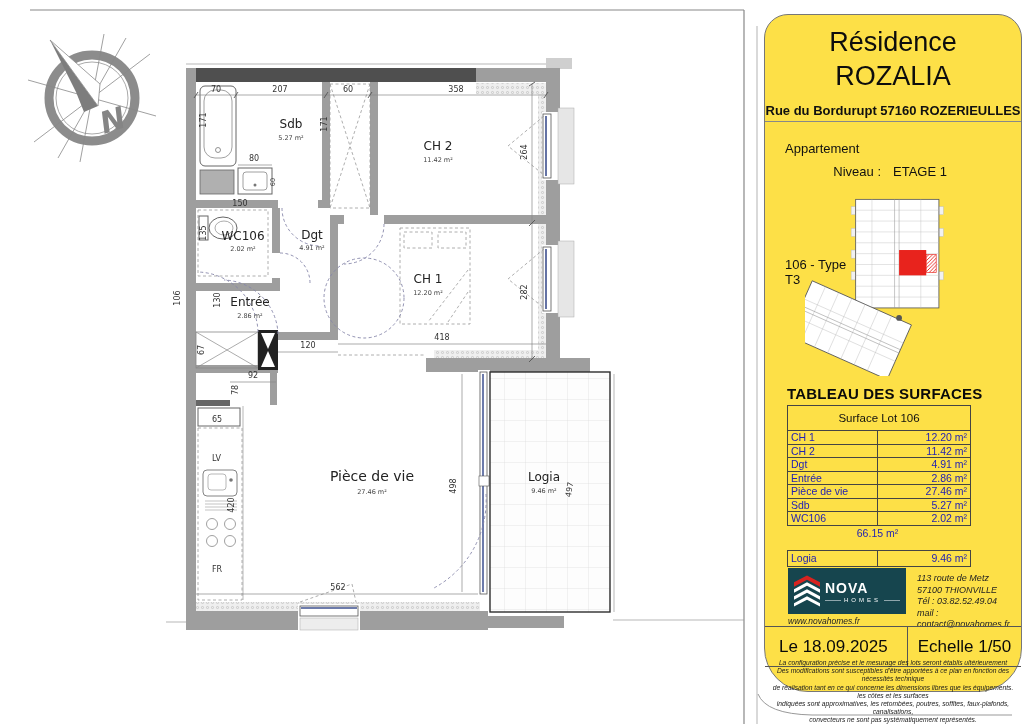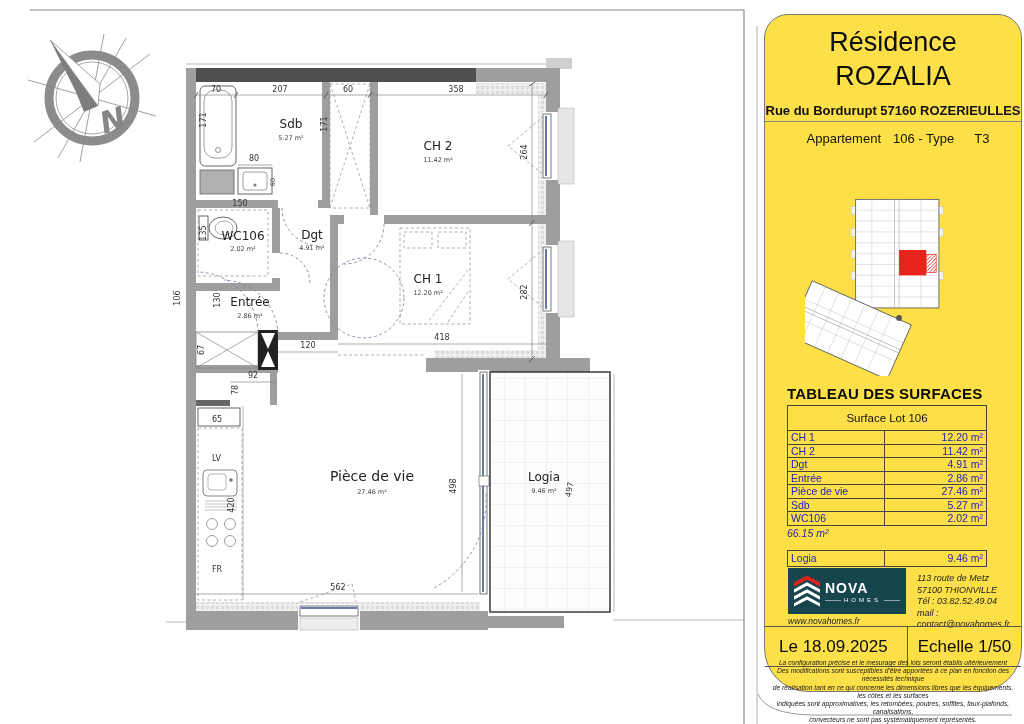--- a/index.html
+++ b/index.html
@@ -22,26 +22,26 @@
   .panel{position:absolute;left:764px;top:14px;width:256px;height:676px;
          border:1.6px solid #777;border-radius:24px 24px 44px 44px;background:#fde047;}
   .t1,.t2{position:absolute;width:100%;text-align:center;font-size:27px;font-weight:500;color:#0d0d0d;}
   .addr{position:absolute;top:88px;width:100%;text-align:center;font-size:13px;font-weight:700;}
   .hdiv{position:absolute;top:106px;left:0;width:100%;border-top:1px solid #888;}
   .aptrow{position:absolute;left:0;width:100%;display:flex;font-size:13px;color:#111;align-items:baseline;}
   .aptrow .lab{flex:0 0 116px;text-align:right;}
   .aptrow .val{margin-left:12px;}
   .aptrow .typ{margin-left:20px;}
   .stitle{position:absolute;left:22px;top:370px;font-size:15px;font-weight:700;color:#0a0a0a;letter-spacing:.2px;}
-  .stable{position:absolute;left:22px;top:390px;width:200px;font-size:10.5px;color:#2222b2;}
+  .stable{position:absolute;left:22px;top:390px;width:184px;font-size:10.5px;color:#2222b2;}
   .sheader{border:1px solid #444;height:24px;line-height:24px;text-align:center;color:#111;font-size:11.5px;}
   .srow{display:flex;border:1px solid #444;border-top:none;height:12.5px;line-height:12.5px;}
   .srow .l{flex:0 0 47%;padding-left:3px;border-right:1px solid #444;overflow:hidden;}
   .srow .v{flex:1;text-align:right;padding-right:3px;}
-  .stotal{height:15px;line-height:15px;text-align:left;padding-right:3px;font-style:italic;}
+  .stotal{height:15px;line-height:15px;text-align:center;padding-right:3px;}
   .slogia{display:flex;border:1px solid #444;height:15px;line-height:15px;margin-top:9px;}
   .slogia .l{flex:0 0 47%;padding-left:3px;border-right:1px solid #444;}
   .slogia .v{flex:1;text-align:right;padding-right:3px;}
   .logo{position:absolute;left:23px;top:553px;width:118px;height:46px;background:#16454e;
         display:flex;align-items:center;padding:0 6px;box-sizing:border-box;gap:5px;}
   .logo .nv{color:#fff;font-size:14px;font-weight:700;letter-spacing:1px;line-height:18px;}
   .homes{display:flex;align-items:center;gap:3px;color:#fff;font-size:6px;letter-spacing:3px;}
   .homes:before,.homes:after{content:"";flex:1;height:1px;background:#8fa6ac;}
   .site{position:absolute;left:23px;top:601px;width:118px;text-align:left;font-style:italic;font-size:8.5px;color:#222;}
   .contact{position:absolute;left:152px;top:558px;font-style:italic;font-size:9px;line-height:11.5px;color:#222;}
@@ -307,24 +307,28 @@
       <text class="areat" x="544" y="493">9.46 m²</text>
     </g>
   </svg>
 
   <div class="panel">
     <div class="t1" style="top:12px;">Résidence</div>
     <div class="t2" style="top:46px;">ROZALIA</div>
     <div class="addr">Rue du Bordurupt 57160 ROZERIEULLES</div>
     <div class="hdiv"></div>
 
-    <div class="aptrow" style="top:116px;">
+    <div class="aptrow" style="top:126px;flex-direction:column;">
       <span class="lab">Appartement</span>
       <span class="val">106 - Type</span>
       <span class="typ">T3</span>
+    </div>
+    <div class="aptrow" style="top:149px;">
+      <span class="lab">Niveau :</span>
+      <span class="val">ETAGE 1</span>
     </div>
 
     <svg class="miniplan" width="190" height="185" viewBox="0 0 210 190">
       <defs>
         <pattern id="redhatch" width="4" height="4" patternUnits="userSpaceOnUse">
           <rect width="4" height="4" fill="#fff"></rect>
           <path d="M0 4L4 0" stroke="#e8231d" stroke-width="1"></path>
         </pattern>
       </defs>
       <g>

